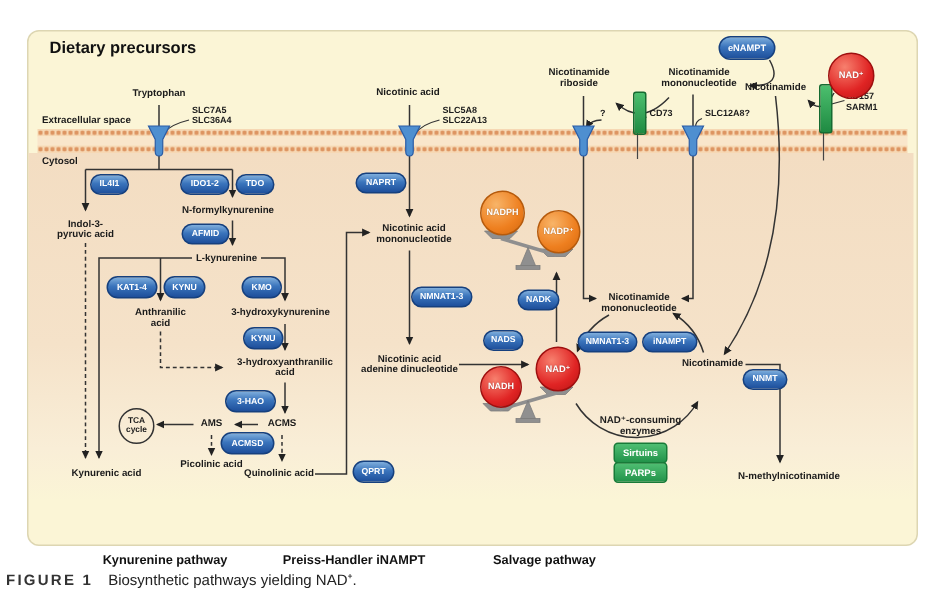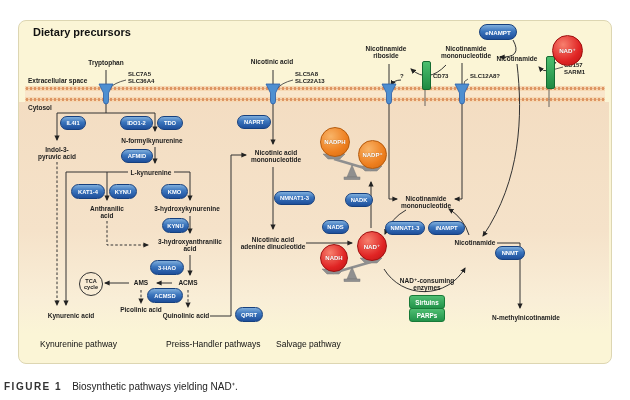--- a/index.html
+++ b/index.html
@@ -30,22 +30,22 @@
        display:flex;align-items:center;justify-content:center;text-align:center;
        text-shadow:0 0 1px rgba(0,0,0,.35);}
   .ball.red{background:radial-gradient(circle at 35% 30%,#F7806E 0%,#E02424 60%,#B81414 100%);
        border:1px solid #9E0F0F;}
   .ball.orange{background:radial-gradient(circle at 35% 30%,#F8B468 0%,#EE7F1F 60%,#D3680F 100%);
        border:1px solid #B55A0C;}
   .pillar{position:absolute;width:7px;border-radius:2px;z-index:7;
        background:linear-gradient(180deg,#4CBF6E,#1F8A42);border:1px solid #156B31;}
   #wires{position:absolute;left:0;top:0;z-index:5;}
   .title{position:absolute;font-size:11px;font-weight:bold;color:#111;z-index:6;}
-  .footerlbl{position:absolute;font-size:8.5px;font-weight:normal;color:#111;
-       width:140px;z-index:6;}
+  .footerlbl{position:absolute;font-size:8.5px;font-weight:bold;color:#111;
+       text-align:center;width:140px;z-index:6;margin-top:29px;}
   #caption{position:absolute;left:4px;top:379px;font-family:Liberation Sans, sans-serif;
        font-size:10px;color:#222;z-index:6;}
   #caption .figno{font-weight:bold;letter-spacing:1.5px;margin-right:10px;color:#333;}
 </style>
 </head>
 <body>
 
 <div id="panel"></div>
 <div id="cytosol"></div>
 <div id="membrane">
@@ -207,18 +207,18 @@
 <div class="gbox" style="left:409px;top:295px;width:34px;height:12px;">Sirtuins</div>
 <div class="gbox" style="left:409px;top:308px;width:34px;height:12px;">PARPs</div>
 
 <div class="ball orange" style="left:320px;top:127px;width:28px;height:28px;font-size:6px;">NADPH</div>
 <div class="ball orange" style="left:358px;top:140px;width:27px;height:27px;font-size:6px;">NADP⁺</div>
 <div class="ball red" style="left:320px;top:244px;width:26px;height:26px;font-size:6px;">NADH</div>
 <div class="ball red" style="left:357px;top:231px;width:28px;height:28px;font-size:6.2px;">NAD⁺</div>
 <div class="ball red" style="left:552px;top:35px;width:29px;height:29px;font-size:6.2px;">NAD⁺</div>
 
 <div class="footerlbl" style="left:40px;top:339px;">Kynurenine pathway</div>
-<div class="footerlbl" style="left:166px;top:339px;">Preiss-Handler pathways</div>
-<div class="footerlbl" style="left:276px;top:339px;">Salvage pathway</div>
+<div class="footerlbl" style="left:166px;top:339px;">Preiss-Handler iNAMPT</div>
+<div class="footerlbl" style="left:293px;top:339px;">Salvage pathway</div>
 
 <div id="caption">
   <span class="figno">FIGURE 1</span><span>Biosynthetic pathways yielding NAD⁺.</span>
 </div>
 
 </body></html>

